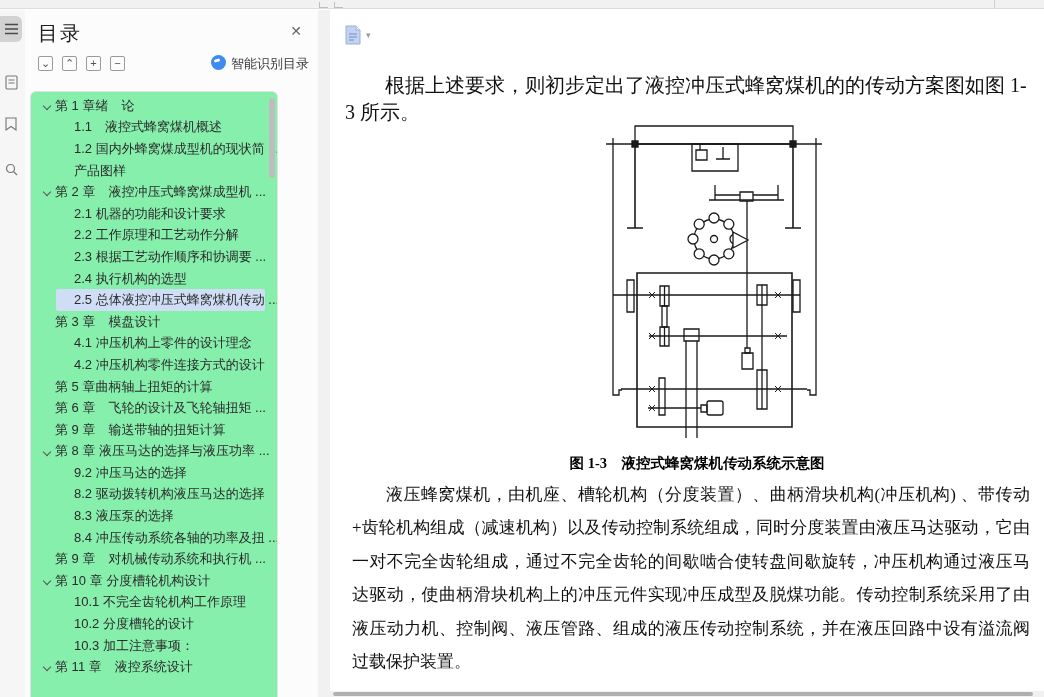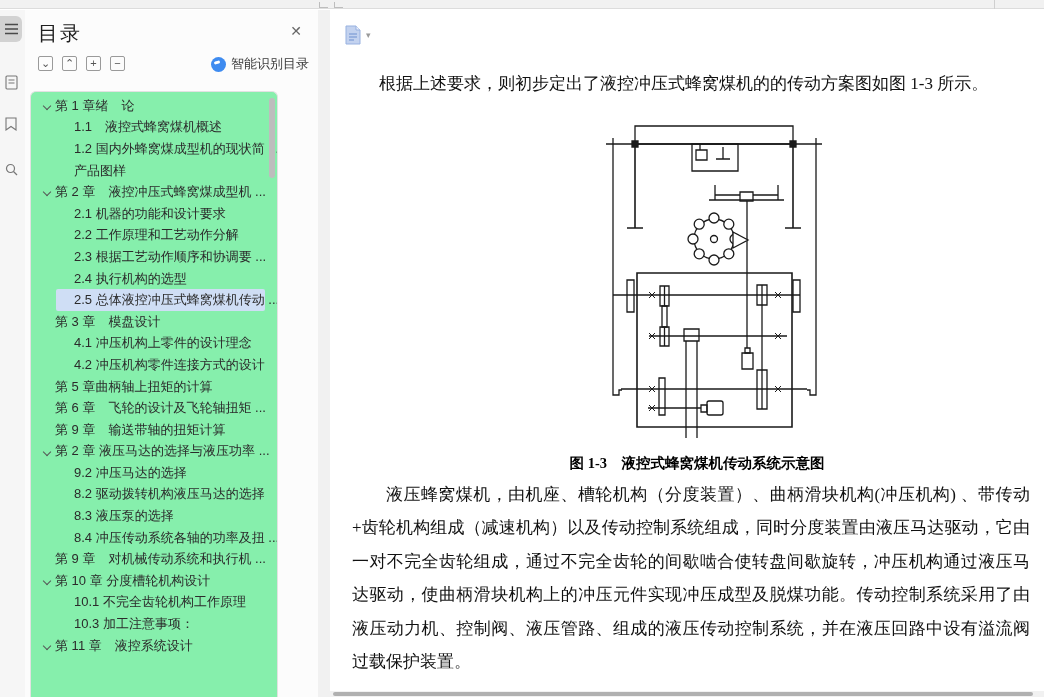--- a/index.html
+++ b/index.html
@@ -19,21 +19,21 @@
   .rail-item.active { background:#d2d2d2; border-radius:0 6px 6px 0; color:#444; }
   .rail-item svg { display:block; }
 
   
   .sidebar { position:absolute; left:25px; top:10px; width:293px; height:687px; background:#fcfcfc; }
   .sb-title { position:absolute; left:13px; top:10px; font-size:20px; color:#1f1f1f; letter-spacing:2px; }
   .sb-close { position:absolute; right:16px; top:14px; font-size:14px; color:#666; cursor:pointer; line-height:14px; }
   .sb-tools { position:absolute; left:13px; top:46px; height:16px; display:flex; gap:9px; }
   .tool-btn { width:15px; height:15px; border:1px solid #9a9a9a; border-radius:2px; background:#fcfcfc;
               font-size:11px; line-height:12px; text-align:center; color:#555; cursor:pointer; }
-  .sb-smart { position:absolute; right:9px; top:45px; display:flex; align-items:center; gap:5px; cursor:pointer; }
+  .sb-smart { position:absolute; right:9px; top:45px; display:flex; align-items:flex-start; gap:5px; cursor:pointer; }
   .ai-dot { width:15px; height:15px; border-radius:50%; background:#3e8bf0; position:relative; }
   .ai-dot::after { content:""; position:absolute; left:3px; top:4px; width:6px; height:3px;
                    border-radius:2px; background:#fff; transform:rotate(-15deg); }
   .sb-smart span.lbl { font-size:13px; color:#3a3a3a; }
 
   .toc-box { position:absolute; left:5px; top:81px; width:248px; height:606px;
              border:1px solid #e2e2e2; border-bottom:none; border-radius:6px 6px 0 0;
              background:#86efac; overflow:hidden; }
   .toc-list { padding-top:3px; }
   .toc-row { height:21.6px; display:flex; align-items:center; font-size:13px; color:#2b2b2b;
@@ -46,21 +46,21 @@
 
   
   .splitter { position:absolute; left:318px; top:10px; width:12px; height:687px; background:#f1f1f1; }
 
   
   .page { position:absolute; left:330px; top:10px; width:714px; height:687px; background:#fff;
           font-family:"Liberation Serif",serif; color:#111; }
   .doc-icon-wrap { position:absolute; left:14px; top:15px; display:flex; align-items:center; gap:4px; cursor:pointer; }
   .doc-caret { font-size:9px; color:#9a9a9a; font-family:"Liberation Sans",sans-serif; }
   .heading { position:absolute; left:82px; top:17px; font-size:20px; font-weight:bold; color:#000; }
-  .para1 { position:absolute; left:15px; top:62px; width:690px; font-size:17px; text-indent:2em; }
+  .para1 { position:absolute; left:15px; top:62px; width:690px; font-size:20px; text-indent:2em; }
   .figure { position:absolute; left:220px; top:99px; width:370px; height:348px; }
   .fig-caption { position:absolute; left:0; top:444px; width:734px; text-align:center;
                  font-size:14.5px; font-weight:bold; color:#000; }
   .para2 { position:absolute; left:22px; top:468px; width:678px; font-size:17px; line-height:33.4px;
            text-align:justify; text-indent:2em; }
 
   .hscroll { position:absolute; left:0; bottom:0; width:714px; height:6px; background:#f1f1f1; }
   .hscroll .thumb { position:absolute; left:3px; top:1px; width:700px; height:4px; background:#b0b0b0; border-radius:2px; }
 
   svg.diagram path, svg.diagram rect, svg.diagram line, svg.diagram circle, svg.diagram polygon
@@ -186,21 +186,21 @@
           <div class="toc-row">
 
             <span class="lbl">第 6 章　飞轮的设计及飞轮轴扭矩 ...</span>
           </div>
           <div class="toc-row">
 
             <span class="lbl">第 9 章　输送带轴的扭矩计算</span>
           </div>
           <div class="toc-row">
             <span class="chev"></span>
-            <span class="lbl">第 2 章 液压马达的选择与液压功率 ...</span>
+            <span class="lbl">第 8 章 液压马达的选择与液压功率 ...</span>
           </div>
           <div class="toc-row sub">
 
             <span class="lbl">9.2 冲压马达的选择</span>
           </div>
           <div class="toc-row sub">
 
             <span class="lbl">8.2 驱动拨转机构液压马达的选择</span>
           </div>
           <div class="toc-row sub">
@@ -215,20 +215,24 @@
 
             <span class="lbl">第 9 章　对机械传动系统和执行机 ...</span>
           </div>
           <div class="toc-row">
             <span class="chev"></span>
             <span class="lbl">第 10 章 分度槽轮机构设计</span>
           </div>
           <div class="toc-row sub">
 
             <span class="lbl">10.1 不完全齿轮机构工作原理</span>
+          </div>
+          <div class="toc-row sub">
+
+            <span class="lbl">10.2 分度槽轮的设计</span>
           </div>
           <div class="toc-row sub">
 
             <span class="lbl">10.3 加工注意事项：</span>
           </div>
           <div class="toc-row">
             <span class="chev"></span>
             <span class="lbl">第 11 章　液控系统设计</span>
           </div>
         </div>

